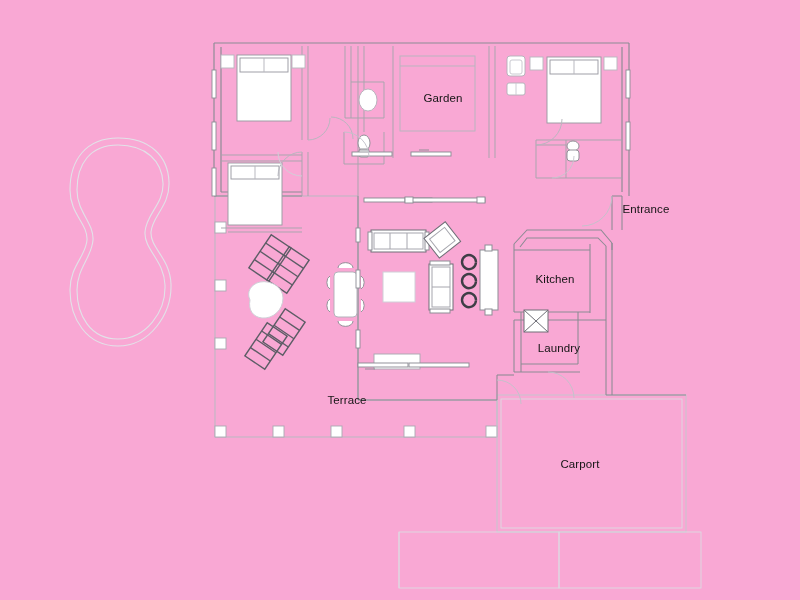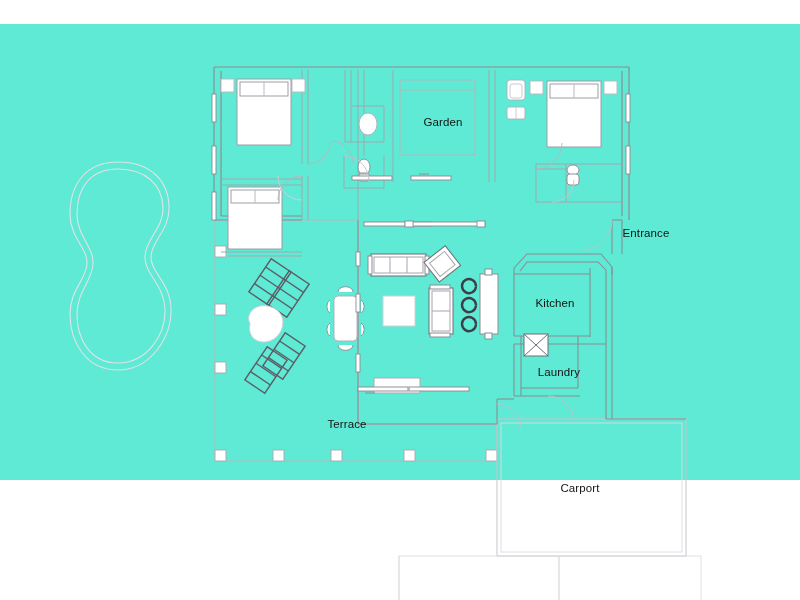--- a/index.html
+++ b/index.html
@@ -10,23 +10,22 @@
   }
   body {
     width: 800px;
     height: 600px;
     overflow: hidden;
     font-family: "Liberation Sans", sans-serif;
   }
   #plan-root {
     position: relative;
     width: 800px;
-    height: 456px;
-    background: #5eead4;
-    margin-top: 24px;
+    height: 600px;
+    background: #f9a8d4;
   }
   #plan-svg {
     position: absolute;
     left: 0;
     top: 0;
     width: 800px;
     height: 600px;
     display: block;
   }
   .room-label {

